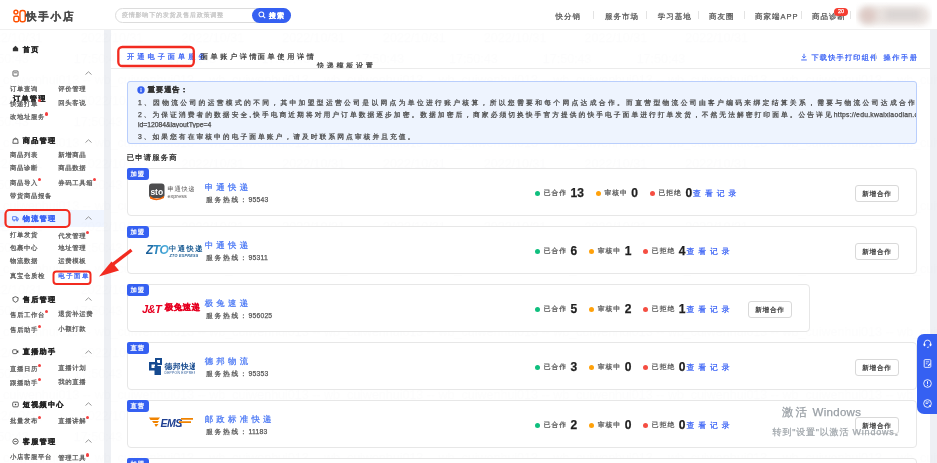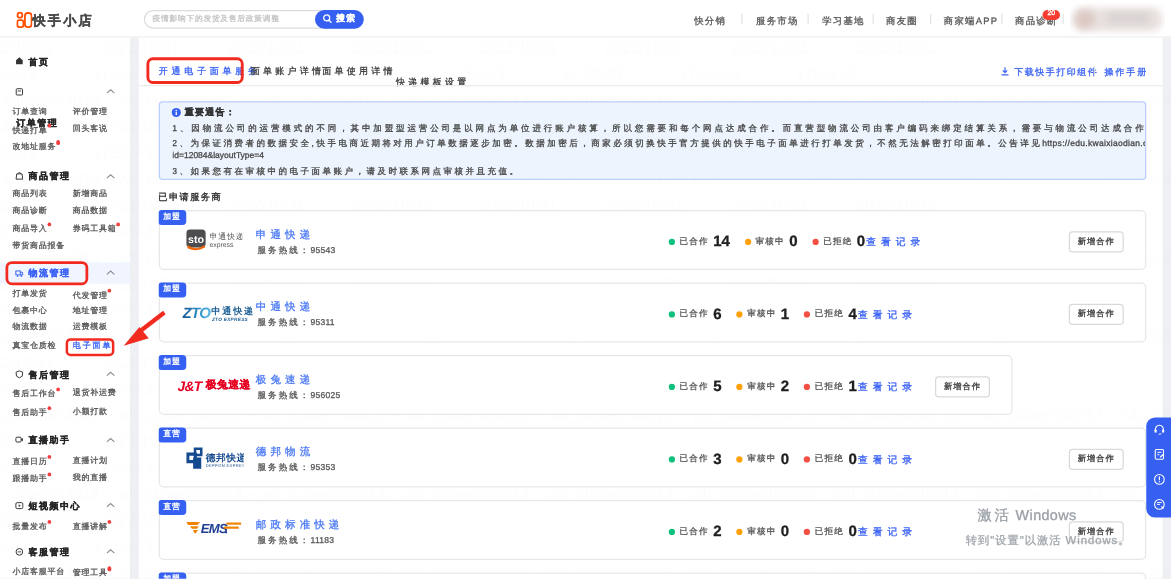--- a/index.html
+++ b/index.html
@@ -197,21 +197,21 @@
 <path d="M2 26 Q15 36 30 26 L30 30 Q16 38 2 31 Z" fill="#f0660a"></path>
 <text x="15.5" y="23" font-size="17" font-weight="bold" fill="#fff" text-anchor="middle" font-family="Liberation Sans">sto</text>
 <text x="37" y="16" font-size="12.5" fill="#595757" letter-spacing="1.5" font-family="Liberation Sans">申通快递</text>
 <text x="37" y="29" font-size="11" fill="#595757" font-family="Liberation Sans">express</text>
 </svg>
 <div class="abs" style="left:77px;top:12.8px;font-size:8.4px;color:#4d7af5;letter-spacing:3.3px;white-space:nowrap;">申通快递</div>
 <div class="abs" style="left:78.3px;top:25.6px;font-size:6.8px;color:#595959;letter-spacing:1.7px;white-space:nowrap;">服务热线：<span style="letter-spacing:0.2px;">95543</span></div>
 <div class="abs" style="left:407.5px;top:17.5px;height:13px;display:flex;align-items:center;white-space:nowrap;">
         <span style="display:inline-block;width:5px;height:5px;border-radius:50%;background:#0fbf7e;margin-right:3.5px;"></span>
         <span style="font-size:6.8px;color:#595959;letter-spacing:1.0px;">已合作</span>
-        <span style="font-size:12px;font-weight:bold;color:#1f1f1f;margin-left:3.5px;margin-right:12px;">14</span>
+        <span style="font-size:12px;font-weight:bold;color:#1f1f1f;margin-left:3.5px;margin-right:12px;">13</span>
         <span style="display:inline-block;width:5px;height:5px;border-radius:50%;background:#ffa10a;margin-right:3.5px;"></span>
         <span style="font-size:6.8px;color:#595959;letter-spacing:1.0px;">审核中</span>
         <span style="font-size:12px;font-weight:bold;color:#1f1f1f;margin-left:3.5px;margin-right:12px;">0</span>
         <span style="display:inline-block;width:5px;height:5px;border-radius:50%;background:#f54e42;margin-right:3.5px;"></span>
         <span style="font-size:6.8px;color:#595959;letter-spacing:1.0px;">已拒绝</span>
         <span style="font-size:12px;font-weight:bold;color:#1f1f1f;margin-left:3.5px;margin-right:12px;">0</span>
         <span style="font-size:7.8px;color:#3c64f5;letter-spacing:4px;margin-left:-11px;">查看记录</span>
       </div>
 <div class="abs" style="right:16.5px;top:15.5px;width:44.5px;height:17px;border:1px solid #d9d9d9;border-radius:3px;background:#fff;font-size:6.6px;color:#404040;line-height:15.5px;text-align:center;letter-spacing:0.8px;">新增合作</div>
 </div>

